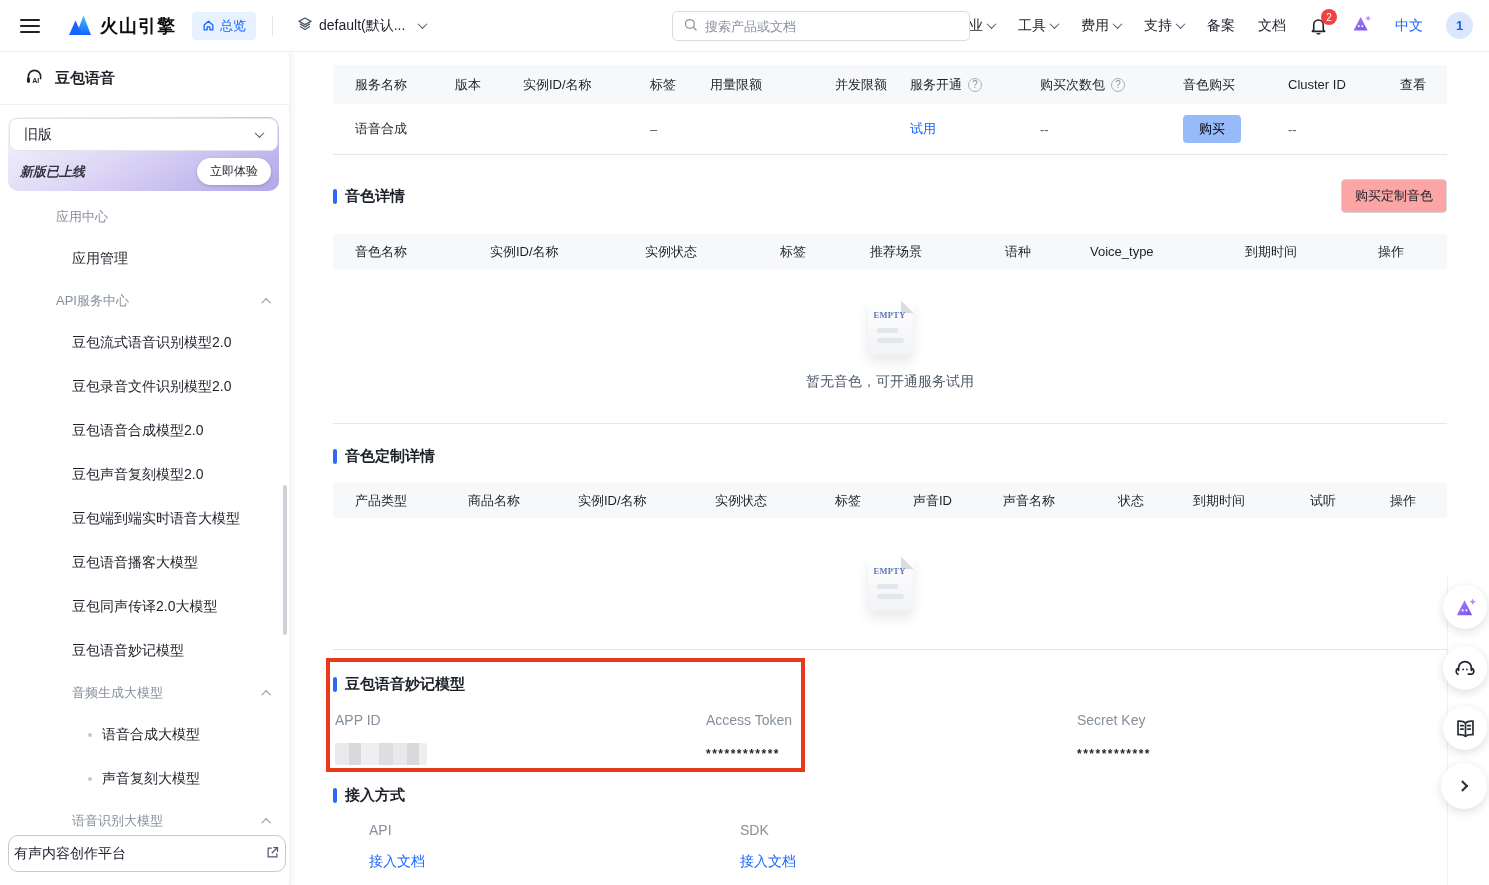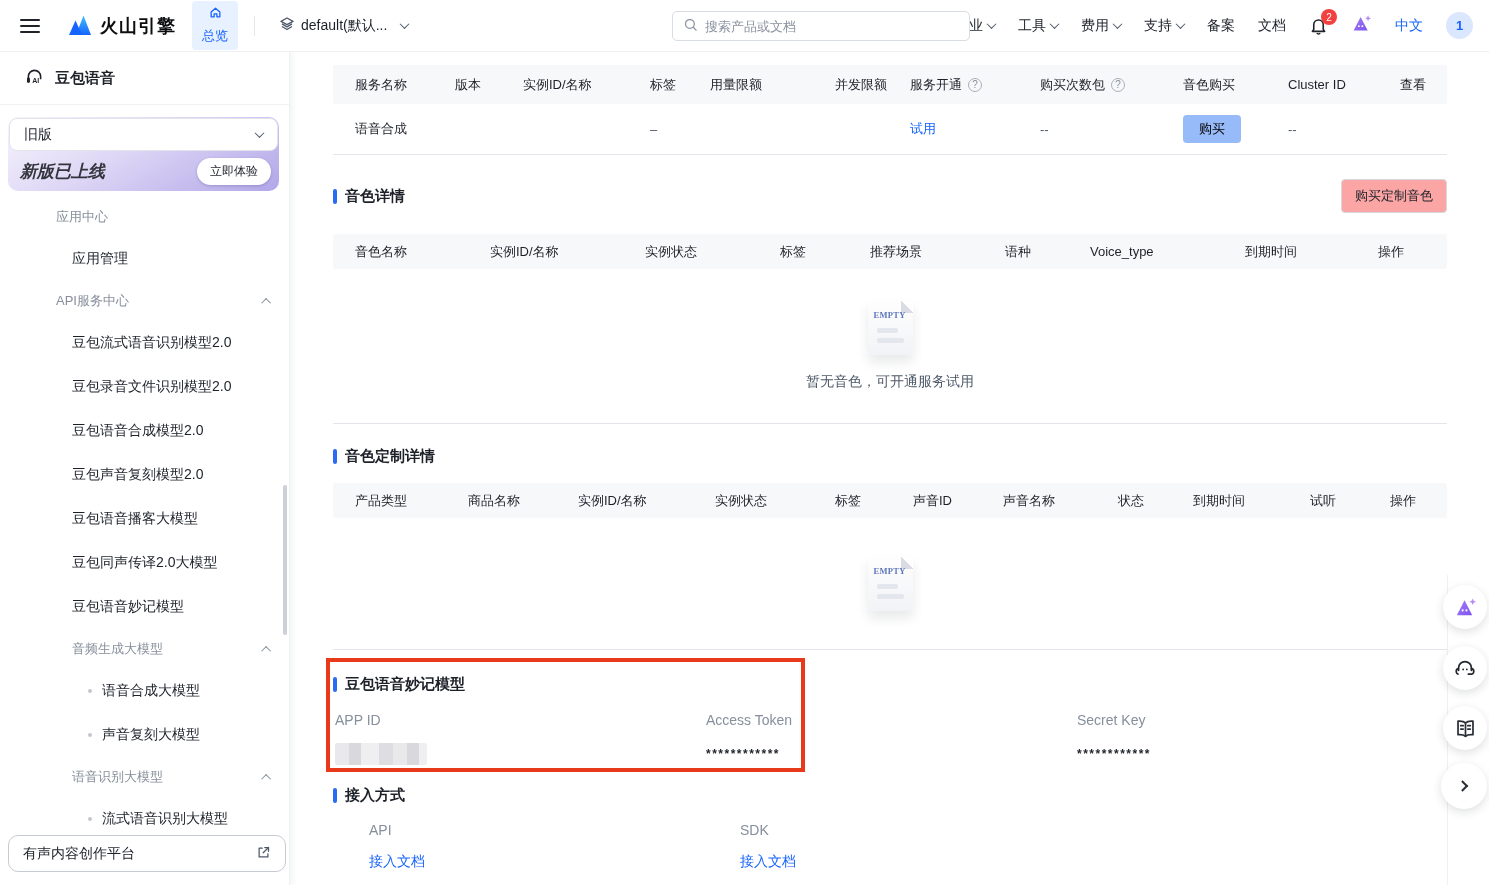--- a/index.html
+++ b/index.html
@@ -6,22 +6,22 @@
   html,body { width:1489px; height:885px; overflow:hidden; background:#fff;
     font-family:"Liberation Sans","DejaVu Sans",sans-serif; color:#1d2129; }
 
   
   .topnav { position:absolute; left:0; top:0; width:1489px; height:52px; background:#fff;
     border-bottom:1px solid #eef0f2; display:flex; align-items:center; padding:0 16px; z-index:30; }
   .hamburger { width:20px; height:14px; display:flex; flex-direction:column; justify-content:space-between; cursor:pointer; margin-left:4px; }
   .hamburger div { height:2px; background:#1f2329; border-radius:1px; }
   .logo-group { display:flex; align-items:center; margin-left:26px;text-align:center; }
   .logo-text { font-size:18px; font-weight:bold; color:#0c0d0e; margin-left:6px; letter-spacing:1px; }
-  .overview-badge { display:flex; align-items:center; gap:5px; background:#e8f1ff; color:#1664ff;
-    font-size:13px; border-radius:4px; padding:5px 10px; margin-left:16px;flex-direction:column; }
+  .overview-badge { display:flex; align-items:flex-end; gap:5px; background:#e8f1ff; color:#1664ff;
+    font-size:13px; border-radius:4px; padding:5px 10px; margin-left:16px; }
   .nav-divider { width:1px; height:20px; background:#e5e6eb; margin:0 24px 0 16px; }
   .workspace { display:flex; align-items:center; gap:6px; font-size:14px; color:#1d2129; }
   .chev-down { width:7px; height:7px; border-right:1.5px solid #4e5969; border-bottom:1.5px solid #4e5969;
     transform:rotate(45deg) translate(-1px,-1px); display:inline-block; }
   .workspace .chev-down { margin-left:8px; }
   .search-box { position:absolute; left:672px; top:11px; width:298px; height:30px; border:1px solid #d8dce3;
     border-radius:5px; display:flex; align-items:center; padding:0 10px; background:#fff; }
   .search-box input { border:none; outline:none; flex:1; font-size:13px; margin-left:7px;
     font-family:inherit; color:#1d2129; }
   .search-box input::placeholder { color:#8a919f; }
@@ -39,39 +39,39 @@
   .sidebar { position:absolute; left:0; top:52px; width:290px; height:833px; background:#fff;
     border-right:1px solid #f0f1f3; box-shadow:3px 0 6px rgba(29,33,41,.05); z-index:20; }
   .side-header { height:53px; display:flex; align-items:center; padding-left:24px; gap:10px;
     border-bottom:1px solid #f0f1f3; }
   .side-title { font-size:15px; font-weight:bold; color:#1f2329; }
   .promo-card { margin:12px 10px 0 8px; border-radius:10px; position:relative; overflow:hidden;
     background:linear-gradient(150deg,#f7f5fd 0%,#ddd6f5 45%,#b2a7e9 100%); padding-bottom:6px; }
   .version-select { margin:1px; height:33px; background:#fff; border:1px solid #e2e4ea; border-radius:8px;
     display:flex; align-items:center; justify-content:space-between; padding:0 14px; font-size:14px; cursor:pointer; }
   .promo-row { display:flex; align-items:center; justify-content:space-between; padding:6px 8px 0 12px; }
-  .promo-text { font-size:17px; font-style:italic; font-weight:bold; color:#33343d; }
+  .promo-text { font-size:13px; font-style:italic; font-weight:bold; color:#33343d; }
   .promo-btn { background:#fff; border:none; border-radius:14px; padding:5px 13px; font-size:12px;
     color:#1d2129; cursor:pointer; box-shadow:0 1px 3px rgba(50,40,100,.25); font-family:inherit; }
   .side-menu { margin-top:6px;margin-left:40px; }
   .side-item { display:flex; align-items:center; cursor:pointer; position:relative; }
   .side-item .bullet { display:none; }
   .side-item .side-chev { display:none; }
   .side-item.group { height:40px; padding-left:16px; color:#868f9c; font-size:13px; }
   .side-item.item { height:44px; padding-left:32px; color:#1d2129; font-size:14px; }
   .side-item.subgroup { height:40px; padding-left:32px; color:#868f9c; font-size:13px; }
   .side-item.subitem { height:44px; padding-left:48px; color:#1d2129; font-size:14px; }
   .side-item.subitem .bullet { display:inline-block; width:4px; height:4px; border-radius:50%;
     background:#c2c7cf; margin-right:10px; }
   .side-item.chev .side-chev { display:inline-block; position:absolute; right:18px; width:7px; height:7px;
     border-left:1.5px solid #868f9c; border-top:1.5px solid #868f9c; transform:rotate(45deg) translateY(2px); }
   .side-scroll { position:absolute; right:2px; top:433px; width:4px; height:150px; background:#cdd0d6; border-radius:2px; }
   .side-footer { position:absolute; left:8px; right:3px; bottom:13px; height:37px; background:#fff;
     border:1px solid #c6cbd3; border-radius:10px; display:flex; align-items:center; justify-content:space-between;
-    padding:0 14px; font-size:14px; color:#1d2129; cursor:pointer; z-index:5; }
+    padding:0 5px; font-size:14px; color:#1d2129; cursor:pointer; z-index:5; }
 
   
   .main { position:absolute; left:333px; top:52px; width:1114px; height:833px; background:#fff; }
   .tbl-head { display:grid; background:#f7f8fa; align-items:center; font-size:13px; font-weight:500;
     color:#1d2129; padding-left:22px; border-radius:2px; }
   .tbl-head > div { display:flex; align-items:center; white-space:nowrap; }
   .th-help { display:inline-flex; width:14px; height:14px; border:1px solid #aab1bb; border-radius:50%;
     font-size:10px; font-weight:400; color:#868f9c; align-items:center; justify-content:center; margin-left:6px; }
   .th-help:empty { display:none; }
   .t1-cols { grid-template-columns:100px 68px 127px 60px 125px 75px 130px 143px 105px 112px 1fr; }
@@ -304,20 +304,25 @@
         <span class="lbl">豆包语音合成模型2.0</span>
 
       </div>
 
       <div class="side-item item">
 
         <span class="lbl">豆包声音复刻模型2.0</span>
 
       </div>
 
+      <div class="side-item item">
+
+        <span class="lbl">豆包端到端实时语音大模型</span>
+
+      </div>
 
       <div class="side-item item">
 
         <span class="lbl">豆包语音播客大模型</span>
 
       </div>
 
       <div class="side-item item">
 
         <span class="lbl">豆包同声传译2.0大模型</span>

